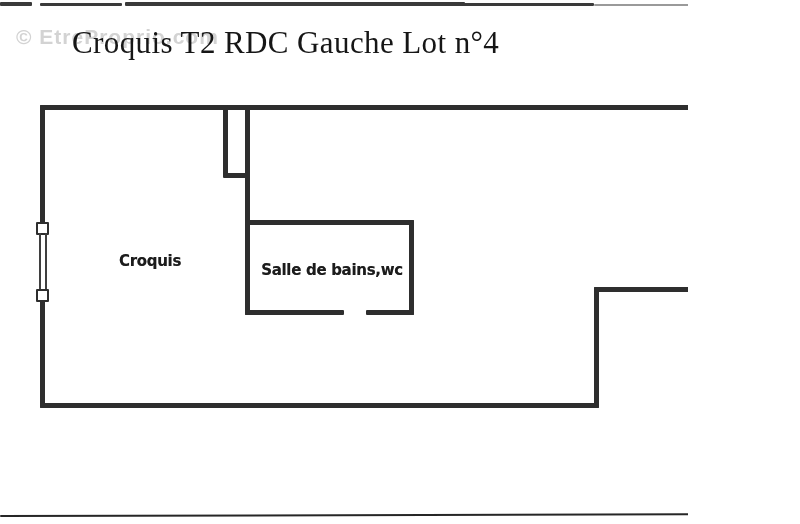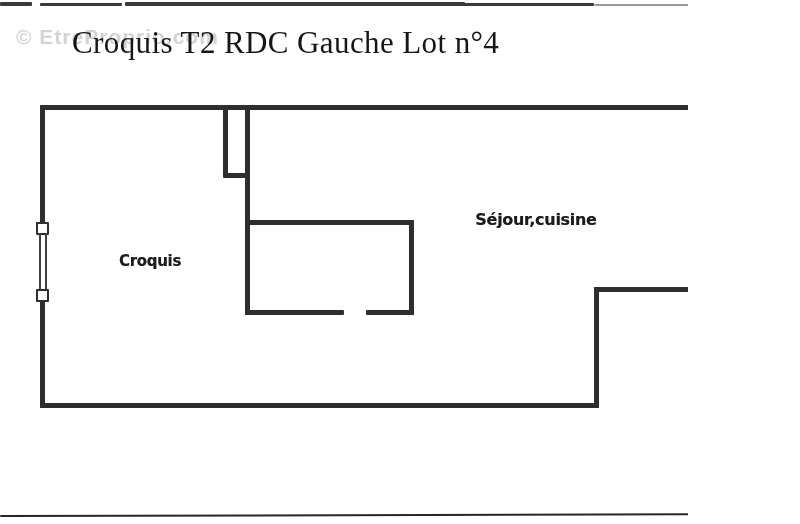--- a/index.html
+++ b/index.html
@@ -131,16 +131,16 @@
     </div>
 
     <div>
       <div class="win-square wr-sq-top"></div>
       <div class="win-line wr-line-a"></div>
       <div class="win-line wr-line-b"></div>
       <div class="win-square wr-sq-bot"></div>
     </div>
 
     <div class="room-label lbl-chambre">Croquis</div>
-    <div class="room-label lbl-sejour">Séjour,cuisine</div>
+    <div class="room-label lbl-bains">Salle de bains,wc</div>
   </div>
 
 </div>
 
 </body></html>

